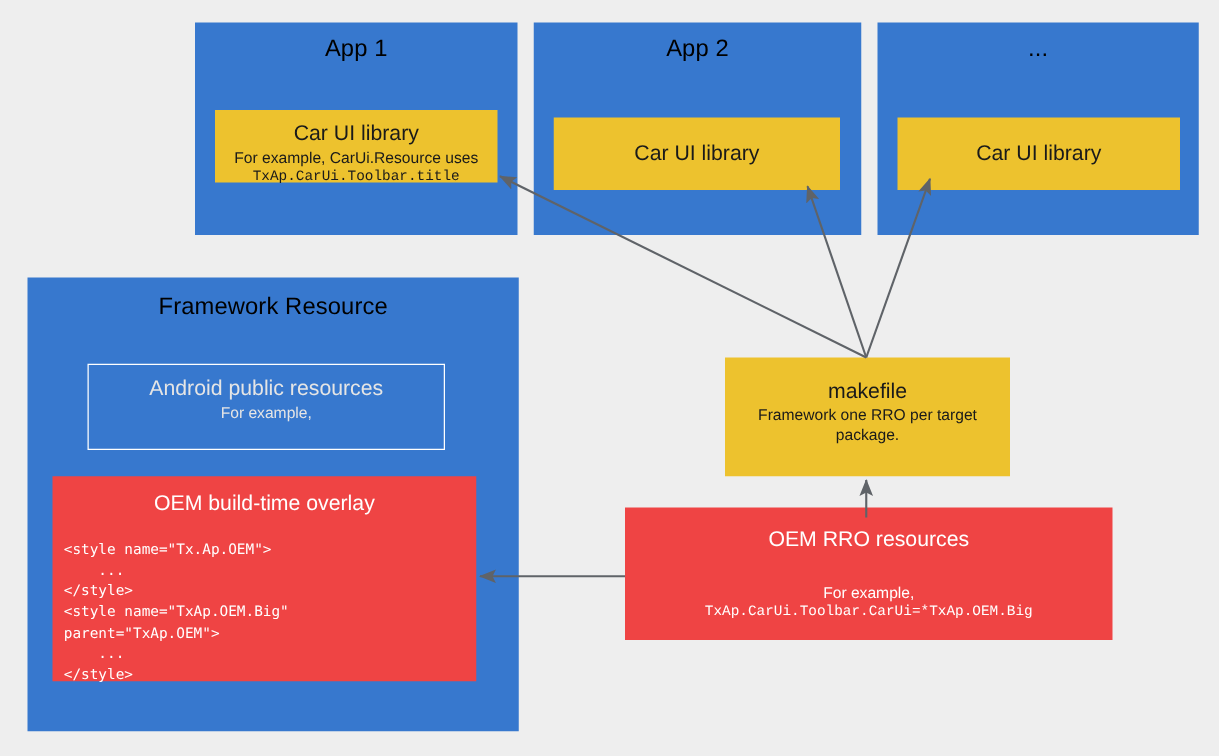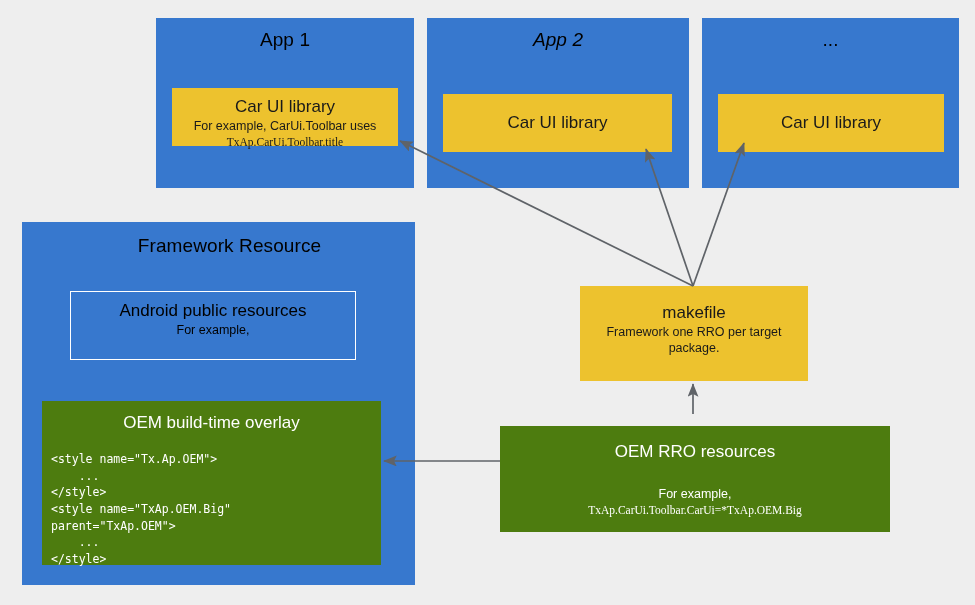--- a/index.html
+++ b/index.html
@@ -25,28 +25,27 @@
   }
   .blue {
     background: #3778ce;
     color: #ffffff;
   }
   .yellow {
     background: #edc22e;
     color: #1a1a1a;
   }
   .green {
-    background: #4d7c0f;
+    background: #ef4444;
     color: #ffffff;
-    margin-top: 20px;
   }
   .outlined {
     background: #3778ce;
     border: 1.5px solid #ffffff;
-    color: #000000;
+    color: #e5e5e5;
   }
   .title {
     text-align: center;
     font-size: 19px;
     font-weight: 400;
     line-height: 1.25;
     letter-spacing: 0.1px;
   }
   .title-sm {
     text-align: center;
@@ -55,21 +54,21 @@
     line-height: 1.25;
   }
   .sub {
     text-align: center;
     font-size: 12.5px;
     font-weight: 400;
     line-height: 1.25;
     margin-top: 2px;
   }
   .mono {
-    font-family: Liberation Serif, serif;
+    font-family: Liberation Mono, monospace;
     font-size: 11.5px;
     line-height: 1.3;
     text-align: center;
     white-space: pre;
   }
   .mono-left {
     font-family: "DejaVu Sans Mono", "Liberation Mono", monospace;
     font-size: 11.5px;
     line-height: 1.45;
     text-align: left;
@@ -144,45 +143,45 @@
 <body>
 
 <div id="canvas">
 
   <div class="box blue" id="app1-box"></div>
   <div class="centered-stack title" id="app1-title" style="left:156px;width:258px;">App 1</div>
 
   <div class="box yellow" id="app1-carui">
     <div class="inner">
       <div class="title-sm">Car UI library</div>
-      <div class="sub">For example, CarUi.Toolbar uses</div>
+      <div class="sub">For example, CarUi.Resource uses</div>
       <div class="mono">TxAp.CarUi.Toolbar.title</div>
     </div>
   </div>
 
   <div class="box blue" id="app2-box"></div>
-  <div class="centered-stack title" id="app2-title" style="left:427px;width:262px;font-style:italic;">App 2</div>
+  <div class="centered-stack title" id="app2-title" style="left:427px;width:262px;">App 2</div>
 
   <div class="box yellow" id="app2-carui">
     <div class="carui-center">
       <div class="title-sm">Car UI library</div>
     </div>
   </div>
 
   <div class="box blue" id="appdots-box"></div>
   <div class="centered-stack title" id="appdots-title" style="left:702px;width:257px;">...</div>
 
   <div class="box yellow" id="appdots-carui">
     <div class="carui-center">
       <div class="title-sm">Car UI library</div>
     </div>
   </div>
 
   <div class="box blue" id="framework-box"></div>
-  <div class="centered-stack title" id="framework-title" style="left:22px;width:393px;margin-left:11px;">Framework Resource</div>
+  <div class="centered-stack title" id="framework-title" style="left:22px;width:393px;">Framework Resource</div>
 
   <div class="box outlined" id="android-public-box">
     <div id="android-public-inner">
       <div class="title-sm">Android public resources</div>
       <div class="sub">For example,</div>
     </div>
   </div>
 
   <div class="box green" id="oem-overlay-box">
     <div class="title-sm" id="oem-overlay-title">OEM build-time overlay</div>

